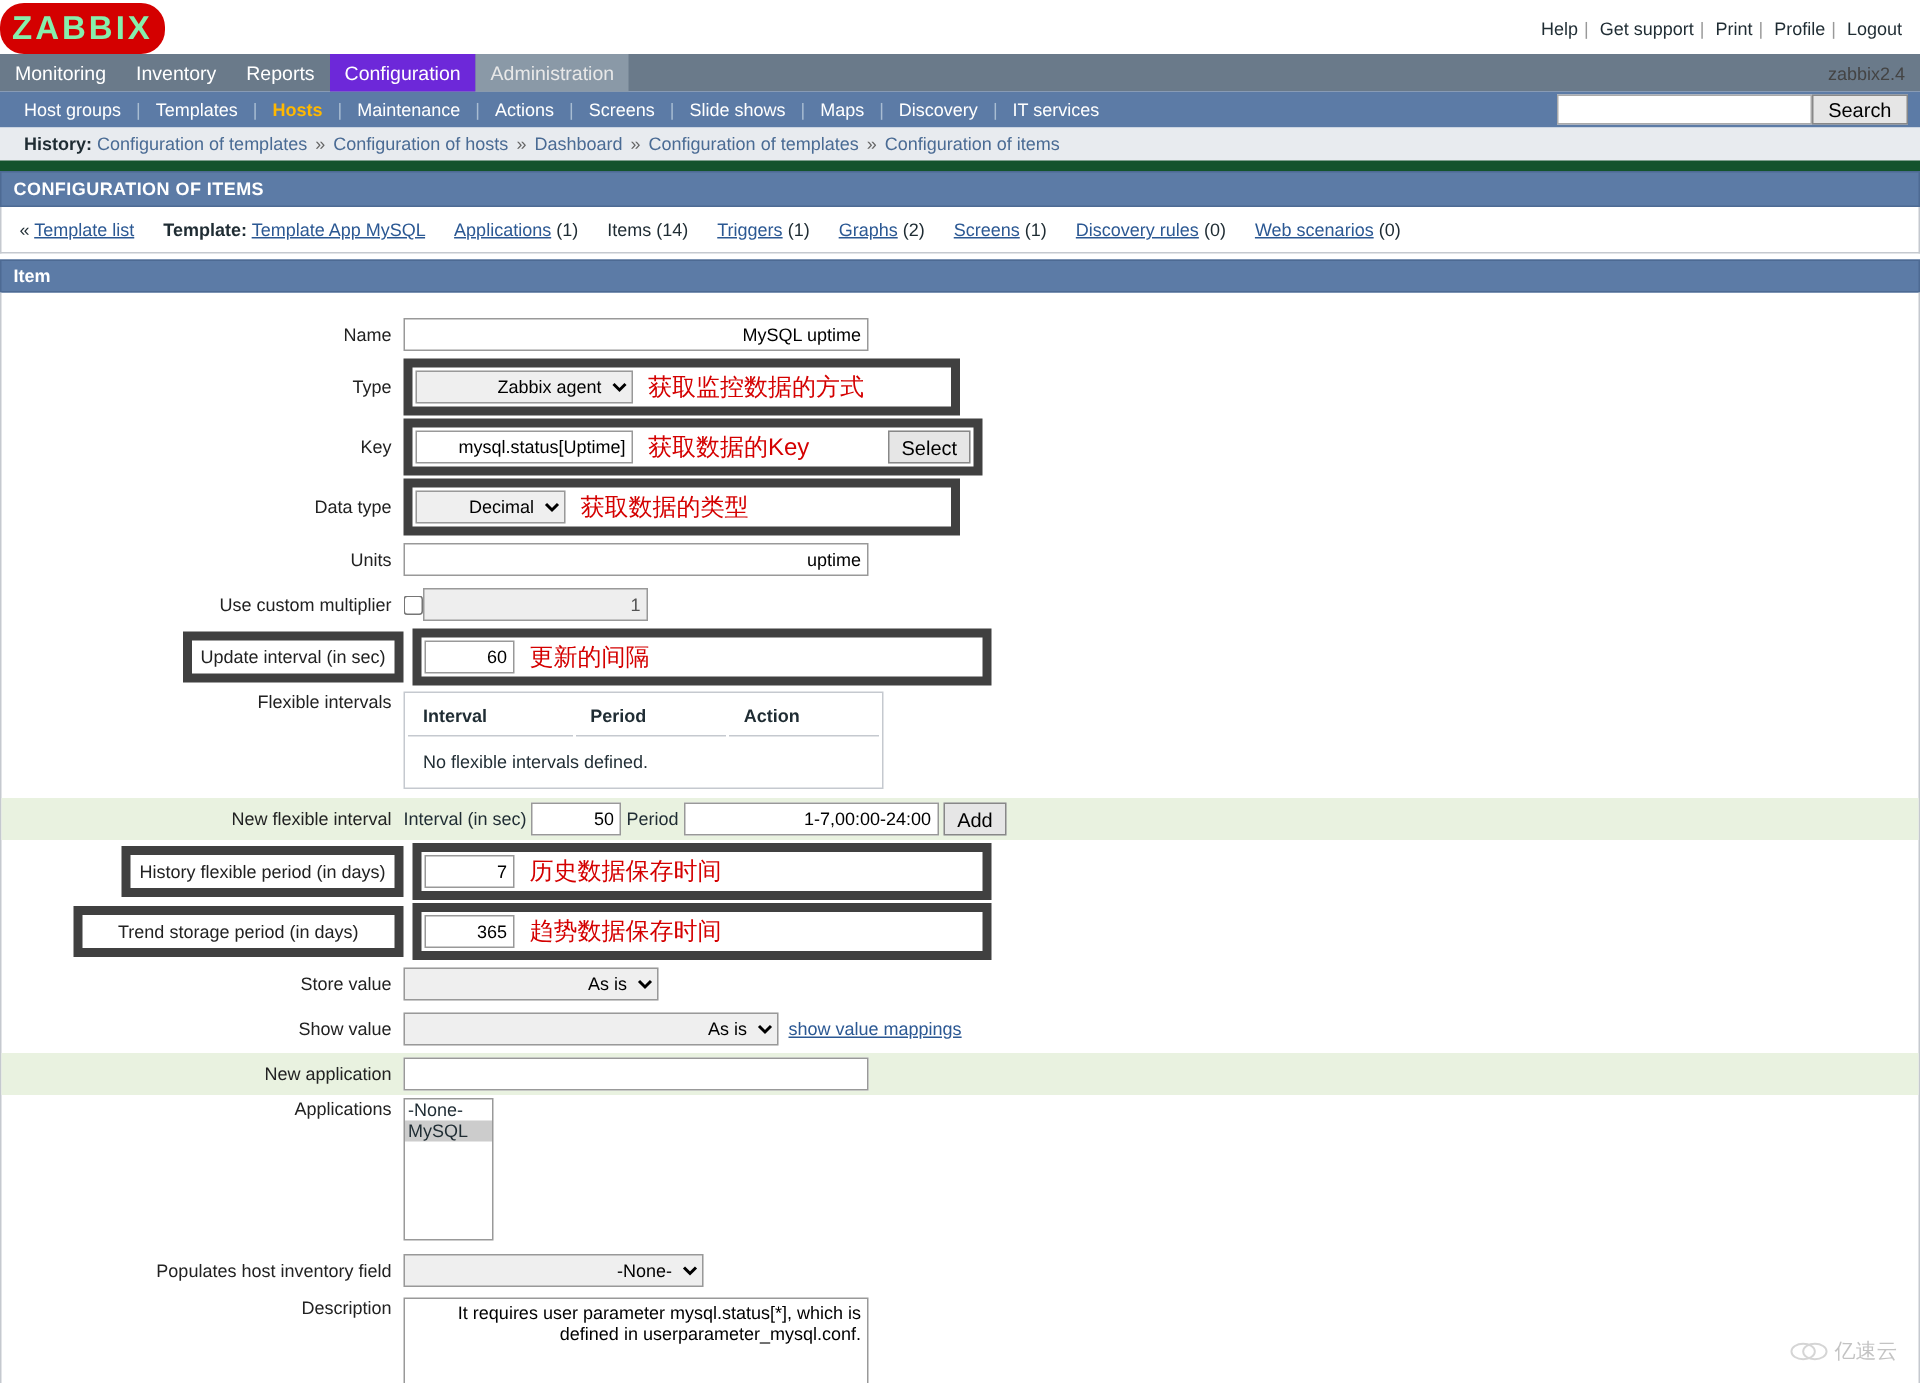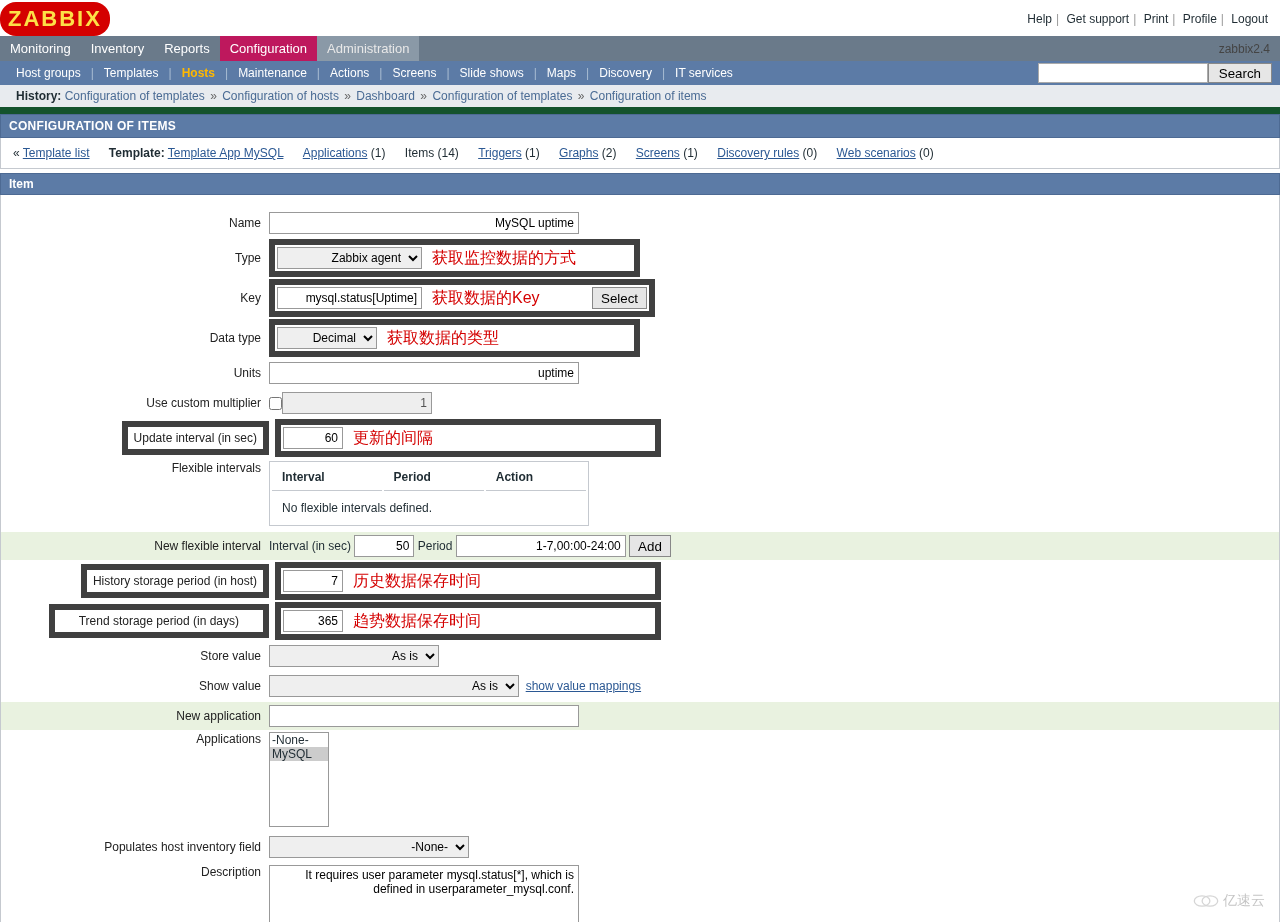--- a/index.html
+++ b/index.html
@@ -1,23 +1,23 @@
 <!DOCTYPE html>
 <html><head>
 <meta charset="utf-8">
 <style>
 * { box-sizing: border-box; margin: 0; padding: 0; }
 body { font-family: Verdana, Arial, sans-serif; font-size: 12px; color: #1f2c33; background: #fff; }
-.logo { background: #d40000; color: #fde047; font-size: 22px; font-weight: bold; padding: 4px 8px; display: inline-block; letter-spacing: 2px; border-radius: 16px; }
+.logo { background: #d40000; color: #86efac; font-size: 22px; font-weight: bold; padding: 4px 8px; display: inline-block; letter-spacing: 2px; border-radius: 16px; }
 .top { display: flex; justify-content: space-between; align-items: center; padding: 2px 8px 0 0; }
 .top-links a { color: #1f2c33; text-decoration: none; padding: 0 4px; }
 .sep { color: #999; }
 .menu1 { background: #6a7a8a; display: flex; align-items: center; }
 .menu1 a { color: #fff; text-decoration: none; padding: 5px 10px; font-size: 13px; display: inline-block; }
-.menu1 a.active { background: #be185d; }
+.menu1 a.active { background: #6d28d9; }
 .menu1 a.dim { background: #8a99a7; color: #e8e8e8; }
 .menu1 .right { margin-left: auto; padding-right: 10px; color: #444; font-size: 12px; }
 .menu2 { background: #5c7ba6; display: flex; align-items: center; padding: 0 8px; }
 .menu2 a { color: #fff; text-decoration: none; padding: 5px 8px; font-size: 12px; }
 .menu2 .sep2 { color: #a8bcd2; padding: 0 2px; }
 .menu2 a.hot { color: #ffb800; font-weight: bold; }
 .menu2 .searchwrap { margin-left: auto; display: flex; }
 .menu2 input[type=text] { width: 170px; height: 20px; border: 1px solid #aaa; padding: 0 4px; }
 .menu2 button { height: 20px; padding: 0 10px; border: 1px solid #888; background: #e6e6e6; cursor: pointer; }
 .history { background: #e8ebef; padding: 4px 16px; font-size: 12px; border-bottom: 7px solid #14532d; }
@@ -219,21 +219,21 @@
     <span>Interval (in sec)</span>&nbsp;
     <input type="text" class="w-num" value="50" style="">&nbsp;
     <span>Period</span>&nbsp;
     <input type="text" class="w-period" value="1-7,00:00-24:00" style="">&nbsp;
     <button class="btn">Add</button>
   </div>
 
   <div class="row">
     <div class="lbl" style="padding-right:0;">
       <span class="redbox" style="padding:4px 6px;">
-        <span>History storage period (in host)</span>
+        <span>History flexible period (in days)</span>
       </span>
     </div>
     <span class="redbox" style="margin-left:6px;">
       <input type="text" class="w-num" value="7" style="">
       <span class="annot" style="width:310px;">历史数据保存时间</span>
     </span>
   </div>
 
   <div class="row">
     <div class="lbl" style="padding-right:0;">

